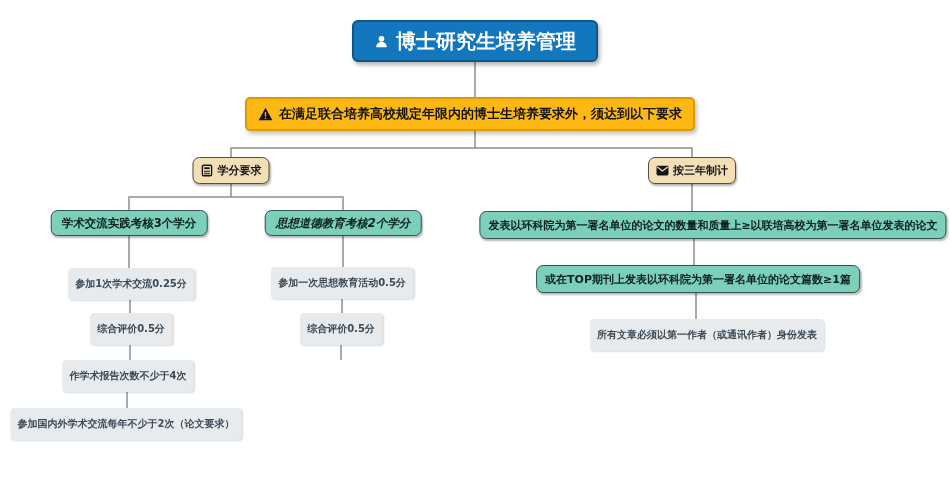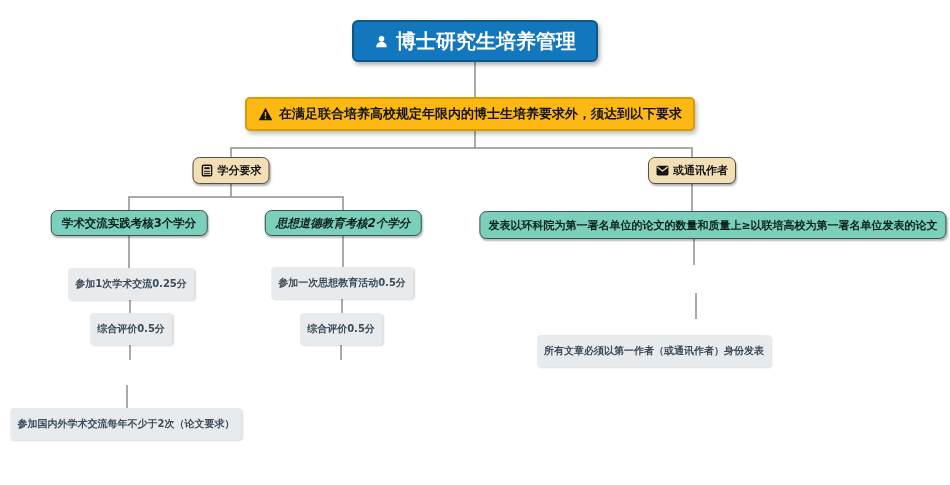--- a/index.html
+++ b/index.html
@@ -102,45 +102,51 @@
     <span>在满足联合培养高校规定年限内的博士生培养要求外，须达到以下要求</span>
   </div>
 
   <div class="node node-category" style="left:692px; top:157px;">
     <span class="ic">
       <svg width="13" height="11" viewBox="0 0 24 20">
           <rect x="1" y="1" width="22" height="18" rx="2.5" fill="#141414"></rect>
           <path d="M2.5 3.5 L12 11 L21.5 3.5" fill="none" stroke="var(--category-bg)" stroke-width="2.4"></path>
         </svg>
     </span>
-    <span>或通讯作者</span>
+    <span>按三年制计</span>
   </div>
 
   <div class="node node-teal" style="left:129px; top:210px;">
     <span>学术交流实践考核3个学分</span>
   </div>
 
   <div class="node node-teal" style="left:343px; top:210px;font-style:italic;">
     <span>思想道德教育考核2个学分</span>
   </div>
 
   <div class="node node-teal wide" style="left:695px; top:211px;margin-left:18px;">
     <span>发表以环科院为第一署名单位的论文的数量和质量上≥以联培高校为第一署名单位发表的论文</span>
   </div>
 
+  <div class="node node-teal wide" style="left:698px; top:265px;">
+    <span>或在TOP期刊上发表以环科院为第一署名单位的论文篇数≥1篇</span>
+  </div>
 
-  <div class="node node-leaf" style="left:654px; top:319px;margin-top:16px;">
+  <div class="node node-leaf" style="left:707px; top:319px;">
     <span>所有文章必须以第一作者（或通讯作者）身份发表</span>
   </div>
 
   <div class="node node-leaf" style="left:131px; top:268px;">
     <span>参加1次学术交流0.25分</span>
   </div>
   <div class="node node-leaf" style="left:131px; top:313px;">
     <span>综合评价0.5分</span>
+  </div>
+  <div class="node node-leaf" style="left:128px; top:360px;">
+    <span>作学术报告次数不少于4次</span>
   </div>
   <div class="node node-leaf" style="left:126px; top:408px;">
     <span>参加国内外学术交流每年不少于2次（论文要求）</span>
   </div>
 
   <div class="node node-leaf" style="left:342px; top:267px;">
     <span>参加一次思想教育活动0.5分</span>
   </div>
   <div class="node node-leaf" style="left:341px; top:313px;">
     <span>综合评价0.5分</span>

